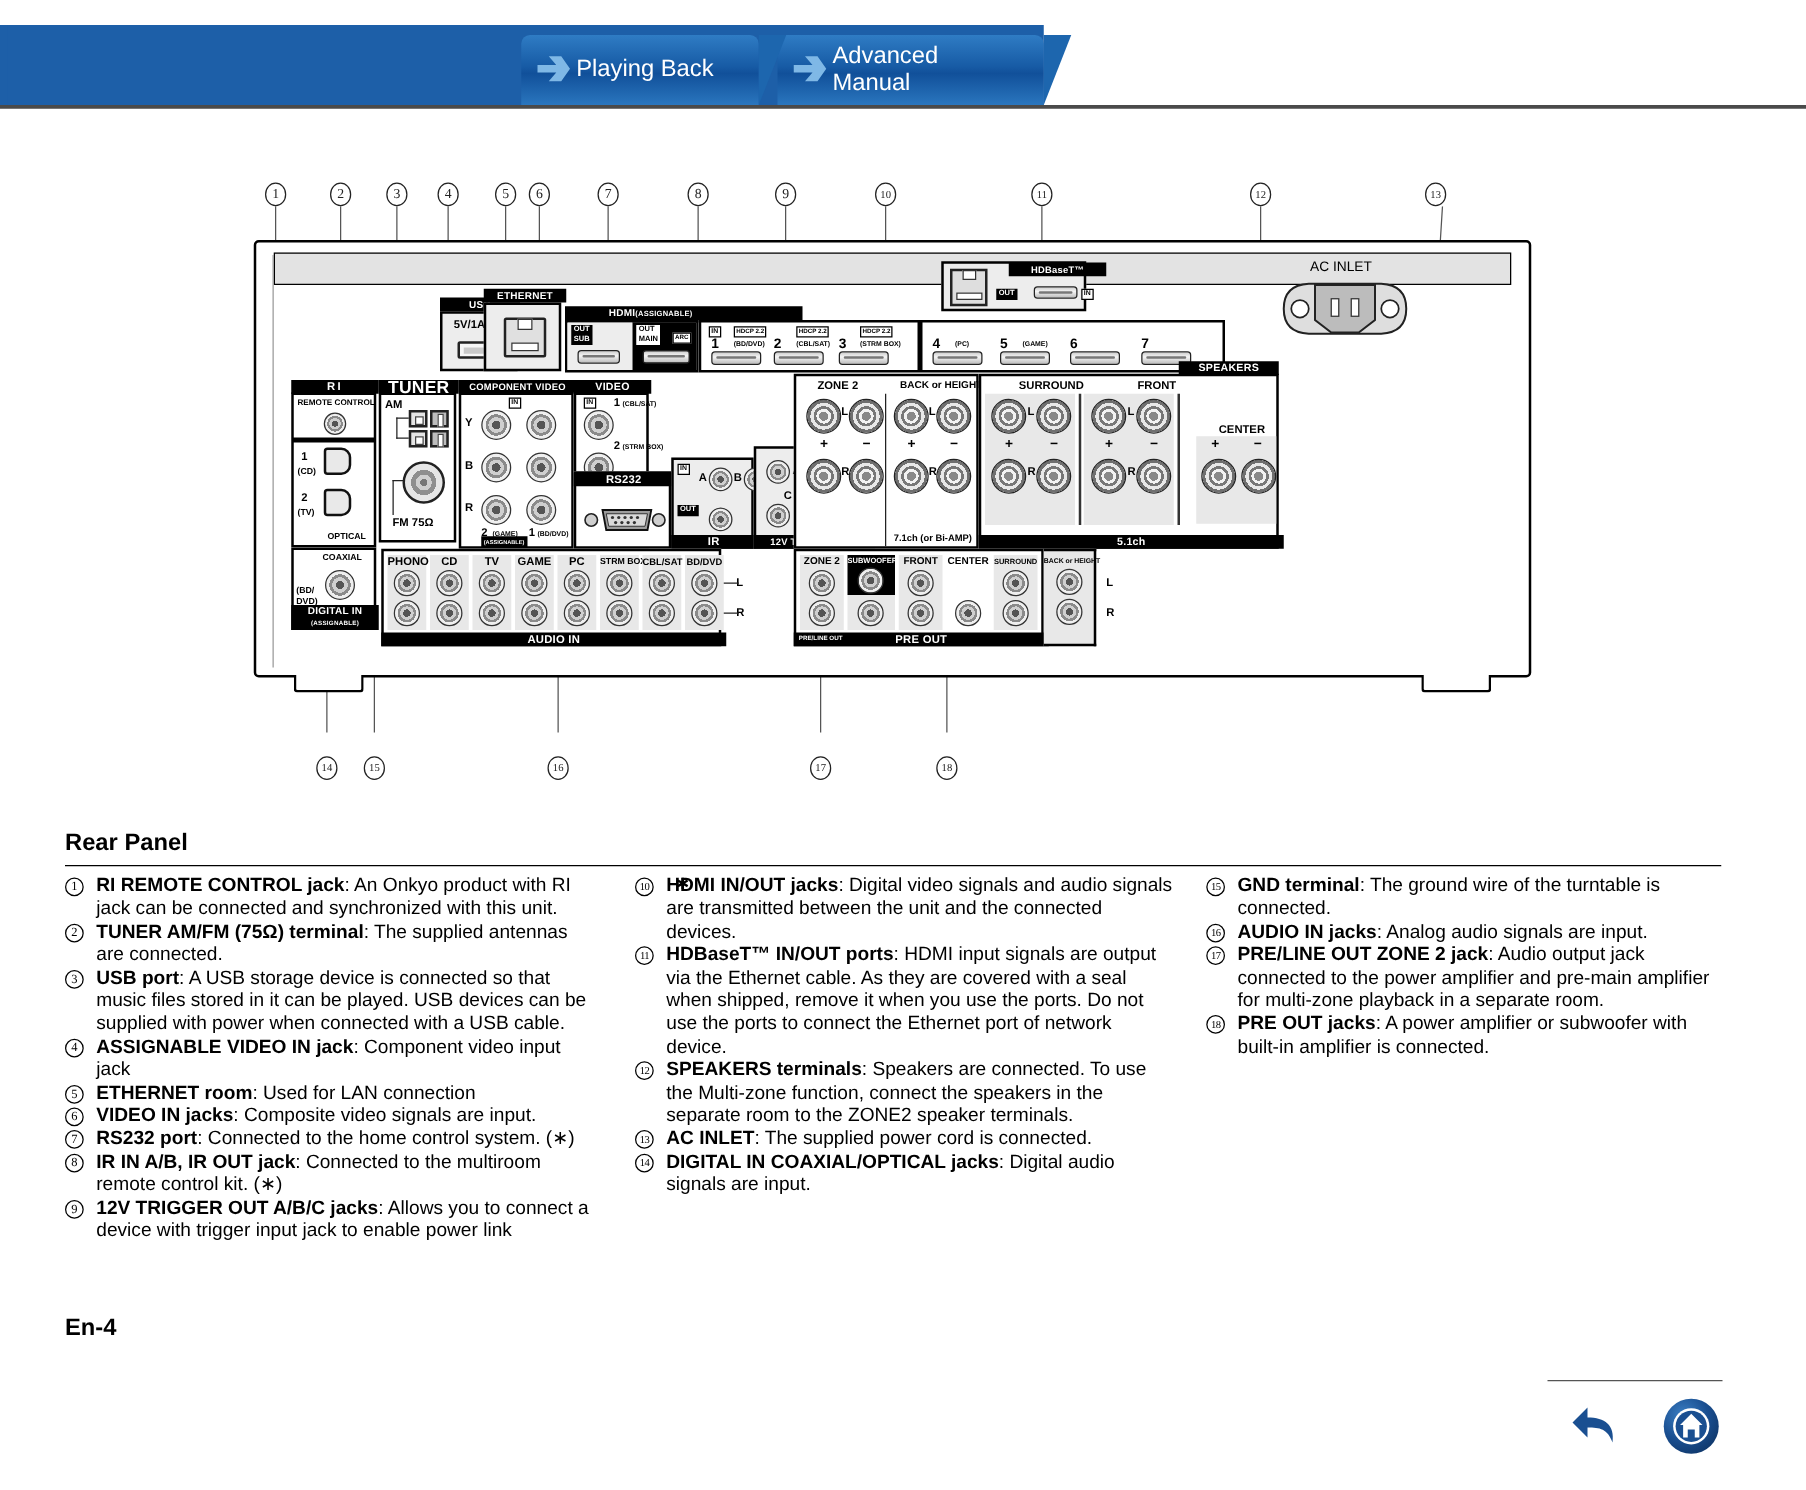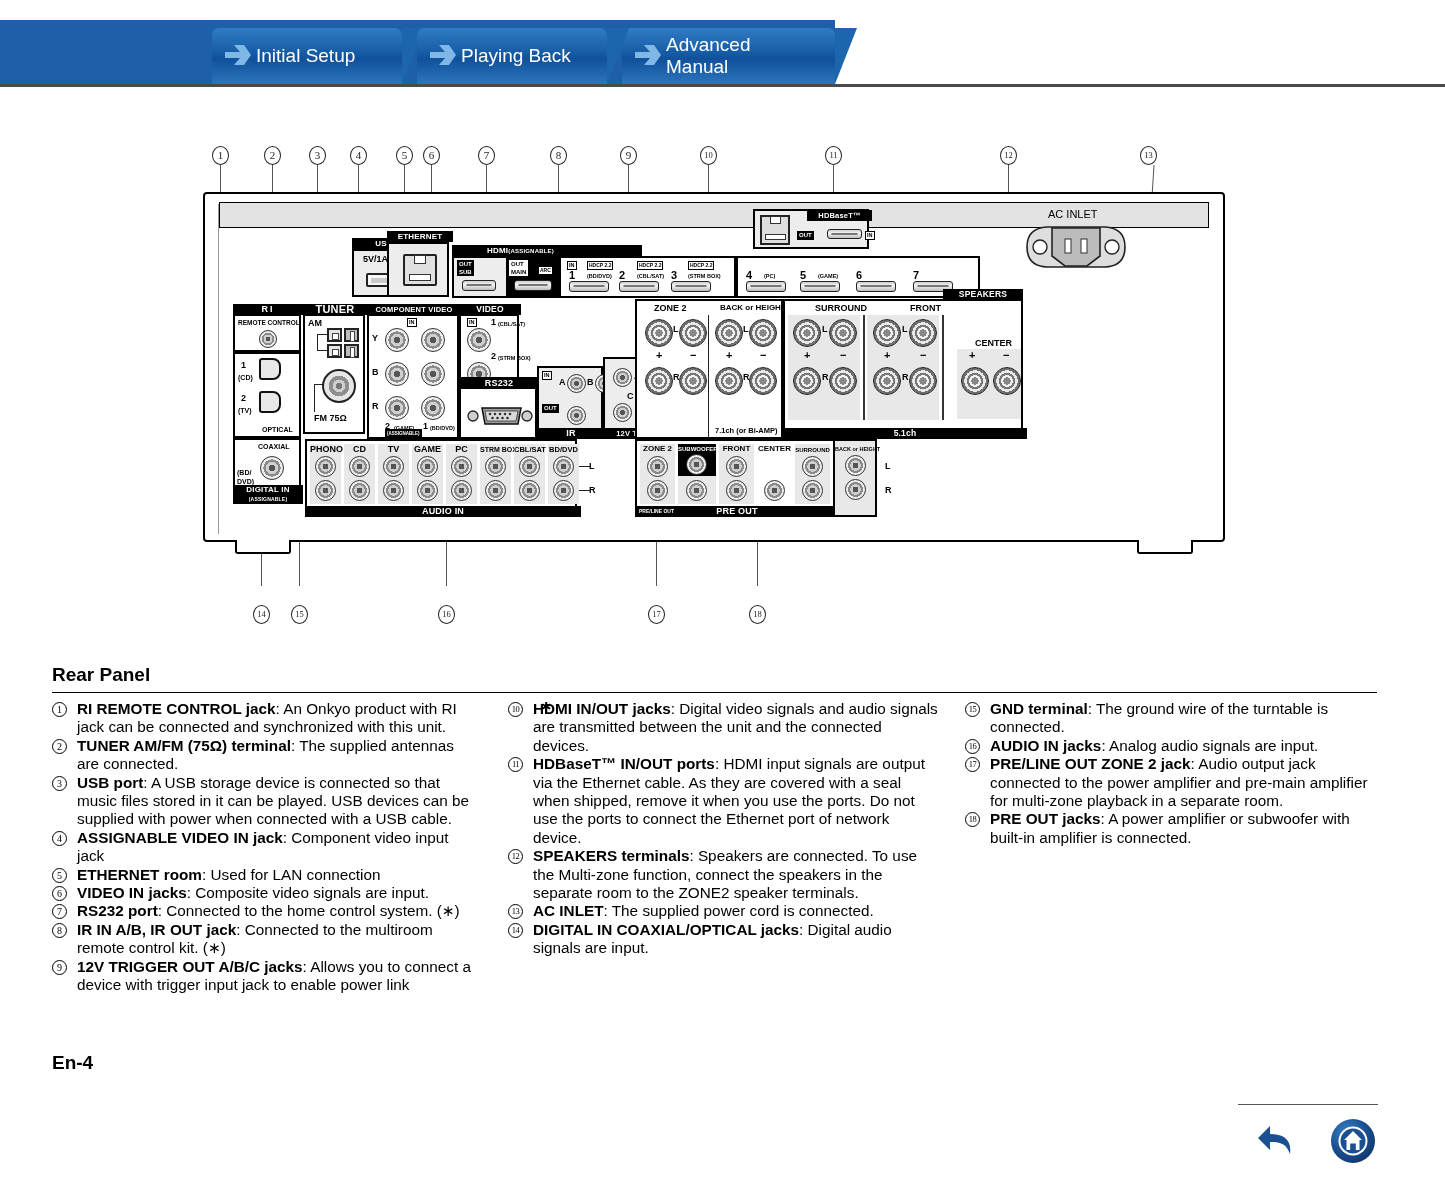--- a/index.html
+++ b/index.html
@@ -160,28 +160,20 @@
   #homeBtn { position:absolute; left:1330px; top:1118px; width:46px; height:46px; cursor:pointer; }
 </style>
 </head>
 <body>
 
 <div id="topnav">
   <div id="navbar-bg"></div>
   <div id="nav-leftstripe"></div>
 
 
-  <div class="navtab" style="left:212px;width:190px;">
-    <span class="arrow">
-      <svg width="30" height="30" viewBox="0 0 30 30">
-          <path d="M3 18 L18 18 L12 25 L22 25 L29 15 L22 5 L12 5 L18 12 L3 12 Z" fill="#7fb8e6"></path>
-        </svg>
-    </span>
-    <span>Initial Setup</span>
-  </div>
 
   <div class="navtab" style="left:622px;width:213px;">
     <span class="arrow">
       <svg width="30" height="30" viewBox="0 0 30 30">
           <path d="M3 18 L18 18 L12 25 L22 25 L29 15 L22 5 L12 5 L18 12 L3 12 Z" fill="#7fb8e6"></path>
         </svg>
     </span>
     <span>Advanced Manual</span>
   </div>
 
@@ -341,21 +333,21 @@
       <div class="hdmiport" style="left:62px;top:23px;width:40px;height:11px;"></div>
 
       <div class="tinyl lg" style="left:118px;top:13px;">6</div>
       <div class="hdmiport" style="left:118px;top:23px;width:40px;height:11px;"></div>
 
       <div class="tinyl lg" style="left:175px;top:13px;">7</div>
       <div class="hdmiport" style="left:175px;top:23px;width:40px;height:11px;"></div>
     </div>
 
     <div class="blk" style="left:548px;top:15px;width:116px;height:40px;background:#ededed;">
-      <div class="blklabel" style="left:52px;top:-1px;width:65px;font-size:7.5px;">HDBaseT™</div>
+      <div class="blklabel" style="left:52px;top:-1px;width:78px;font-size:7.5px;">HDBaseT™</div>
       <div style="position:absolute;left:5px;top:4px;width:30px;height:30px;border:2px solid #222;background:#dedede;">
         <div style="position:absolute;left:8px;top:-1px;width:11px;height:8px;background:#fff;border:1px solid #333;"></div>
         <div style="position:absolute;left:3px;bottom:3px;width:21px;height:6px;background:#fff;border:1px solid #333;"></div>
       </div>
       <div class="invl" style="left:42px;top:20px;">OUT</div>
       <div class="hdmiport" style="left:72px;top:18px;width:35px;height:10px;"></div>
       <div class="boxl" style="left:110px;top:20px;">IN</div>
     </div>
 
     <div style="position:absolute;left:816px;top:28px;width:110px;height:50px;">
@@ -389,21 +381,21 @@
     <div class="blk" style="left:28px;top:244px;width:68px;height:66px;">
       <div class="tinyl" style="left:23px;top:3px;">COAXIAL</div>
       <div class="rca" style="left:25px;top:16px;width:24px;height:24px;"></div>
       <div class="tinyl" style="left:2px;top:28px;line-height:9px;">(BD/<br>DVD)</div>
       <div class="blklabel" style="left:-2px;bottom:-2px;width:70px;line-height:9px;">
         <span style="font-size:8px;">DIGITAL IN</span><br><span style="font-size:5px;">(ASSIGNABLE)</span>
       </div>
     </div>
 
     <div class="blk" style="left:98px;top:120px;width:62px;height:120px;">
-      <div class="blklabel" style="left:-2px;top:-12px;width:64px;font-size:11px;">TUNER</div>
+      <div class="blklabel" style="left:-2px;top:-12px;width:64px;font-size:14px;">TUNER</div>
       <div class="tinyl md" style="left:3px;top:3px;">AM</div>
       <div style="position:absolute;left:22px;top:12px;width:32px;height:30px;">
         <div style="position:absolute;left:0;top:0;width:15px;height:14px;border:2px solid #222;background:#e4e4e4;">
             <div style="position:absolute;left:3px;top:3px;width:7px;height:7px;background:#fff;border:1px solid #444;"></div>
           </div>
         <div style="position:absolute;left:17px;top:0;width:15px;height:14px;border:2px solid #222;background:#bdbdbd;">
             <div style="position:absolute;left:4px;top:1px;width:5px;height:11px;background:#fff;border:1px solid #444;"></div>
           </div>
         <div style="position:absolute;left:0;top:16px;width:15px;height:14px;border:2px solid #222;background:#e4e4e4;">
             <div style="position:absolute;left:3px;top:3px;width:7px;height:7px;background:#fff;border:1px solid #444;"></div>

